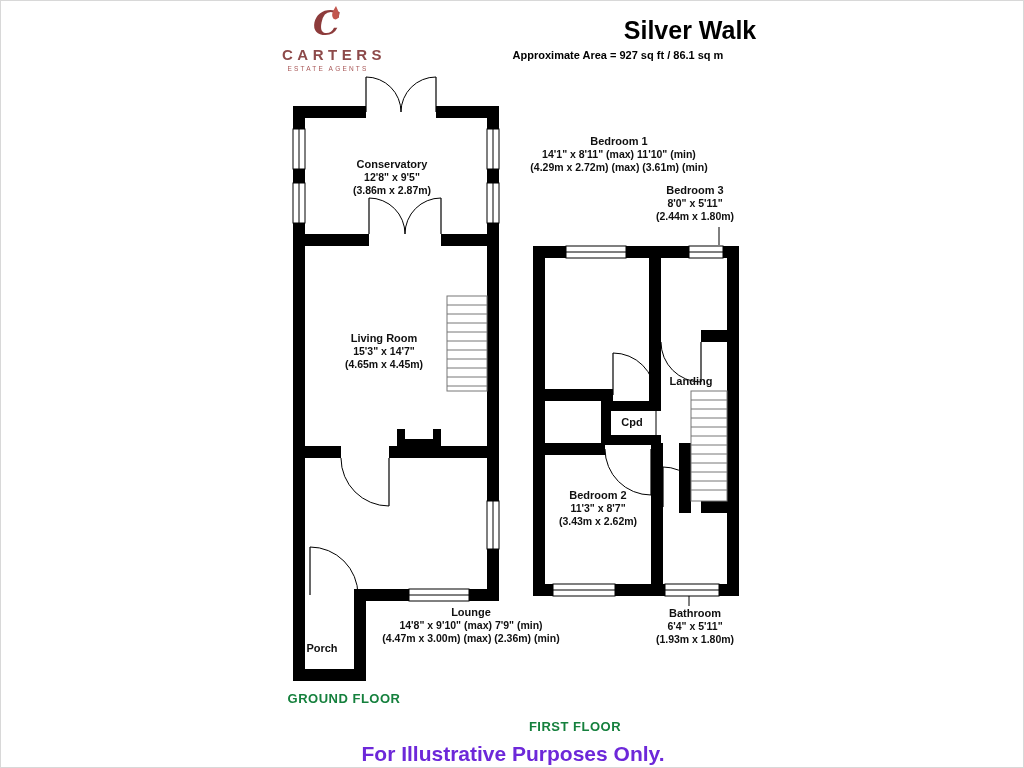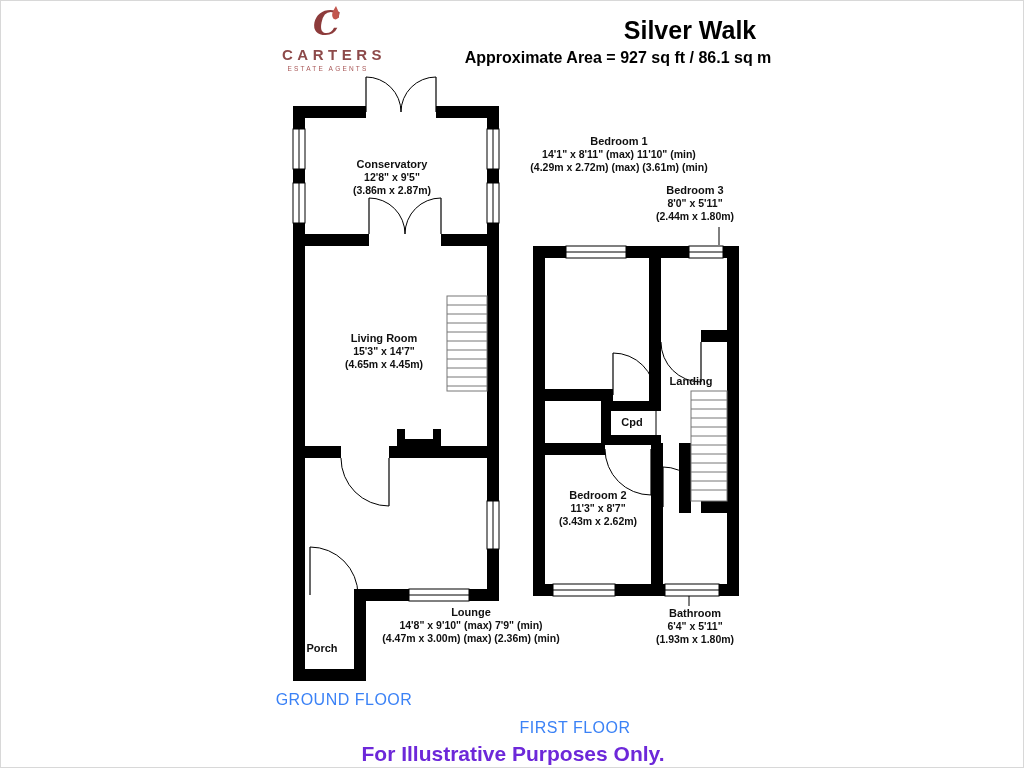--- a/index.html
+++ b/index.html
@@ -15,29 +15,29 @@
   .leaf{stroke:#000;stroke-width:1.2;}
   .swing{fill:none;stroke:#000;stroke-width:1;}
   .stair-box{fill:#fff;stroke:#777;stroke-width:1;}
   .tread{stroke:#777;stroke-width:1;}
   .lbl{
     position:absolute;transform:translateX(-50%);text-align:center;
     font-weight:bold;font-size:11px;line-height:13px;white-space:nowrap;color:#101010;
   }
   .lbl .dims{font-size:10.5px;}
   .floor-title{
-    position:absolute;transform:translateX(-50%);font-weight:normal;font-size:16px;
-    letter-spacing:.5px;white-space:nowrap;color:#3b82f6;
+    position:absolute;transform:translateX(-50%);font-weight:bold;font-size:13px;
+    letter-spacing:.5px;white-space:nowrap;color:#15803d;
   }
   .page-title{
     position:absolute;transform:translateX(-50%);font-weight:bold;font-size:25px;
     white-space:nowrap;color:#000;
   }
   .page-subtitle{
-    position:absolute;transform:translateX(-50%);font-weight:bold;font-size:16px;
+    position:absolute;transform:translateX(-50%);font-weight:bold;font-size:11px;
     white-space:nowrap;color:#000;
   }
   .footer-line1{position:absolute;transform:translateX(-50%);font-size:16px;white-space:nowrap;color:#000;}
   .footer-line2{position:absolute;transform:translateX(-50%);font-size:21px;font-weight:bold;white-space:nowrap;color:#6d28d9;}
   .logo{position:absolute;left:281px;top:3px;width:92px;text-align:center;}
   .logo .brand{font-size:15px;font-weight:bold;letter-spacing:4.5px;color:#8d4a4a;margin-top:0;}
   .logo .tagline{font-size:6.5px;letter-spacing:2.2px;color:#a85757;margin-top:2px;}
 </style>
 </head>
 <body>

